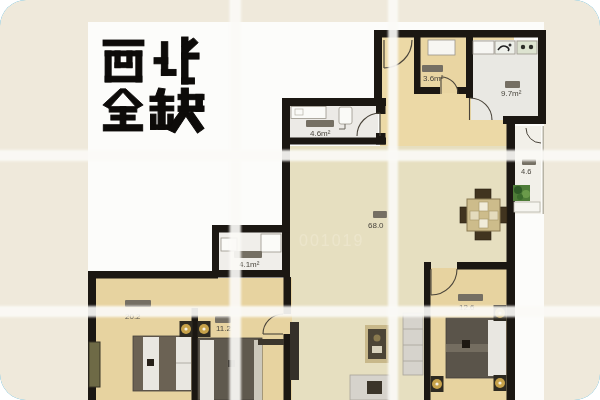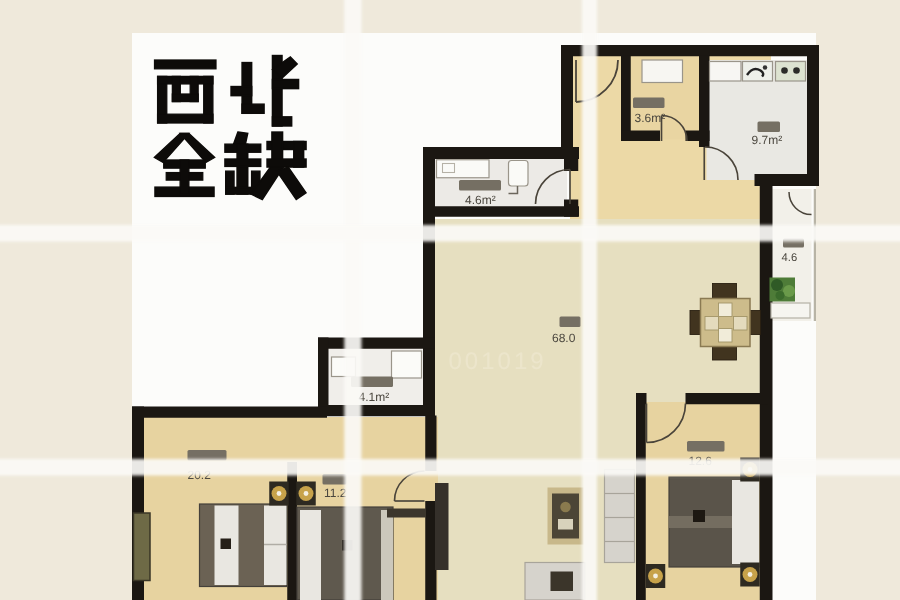--- a/index.html
+++ b/index.html
@@ -1,16 +1,16 @@
 <!DOCTYPE html>
 <html><head>
 <meta charset="utf-8">
 <style>
   html,body{margin:0;padding:0;}
-  .page{position:relative;width:600px;height:400px;overflow:hidden;background:#0ea5e9;font-family:"Liberation Sans",sans-serif;}
+  .page{position:relative;width:600px;height:400px;overflow:hidden;background:#0ea5e9;font-family:"Liberation Sans",sans-serif;border-radius:26px;}
   svg{position:absolute;left:0;top:0;filter:blur(0.45px);}
 </style>
 </head>
 <body>
 <div class="page">
 <svg width="600" height="400" viewBox="0 0 600 400">
 <defs>
   <filter id="soft" x="-20%" y="-20%" width="140%" height="140%">
     <feGaussianBlur stdDeviation="1.1"></feGaussianBlur>
   </filter>

